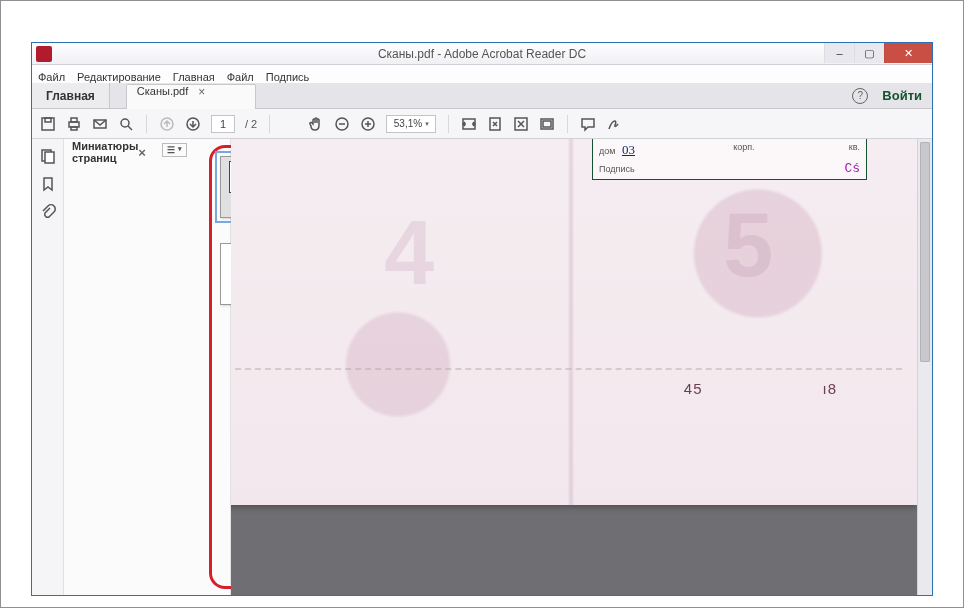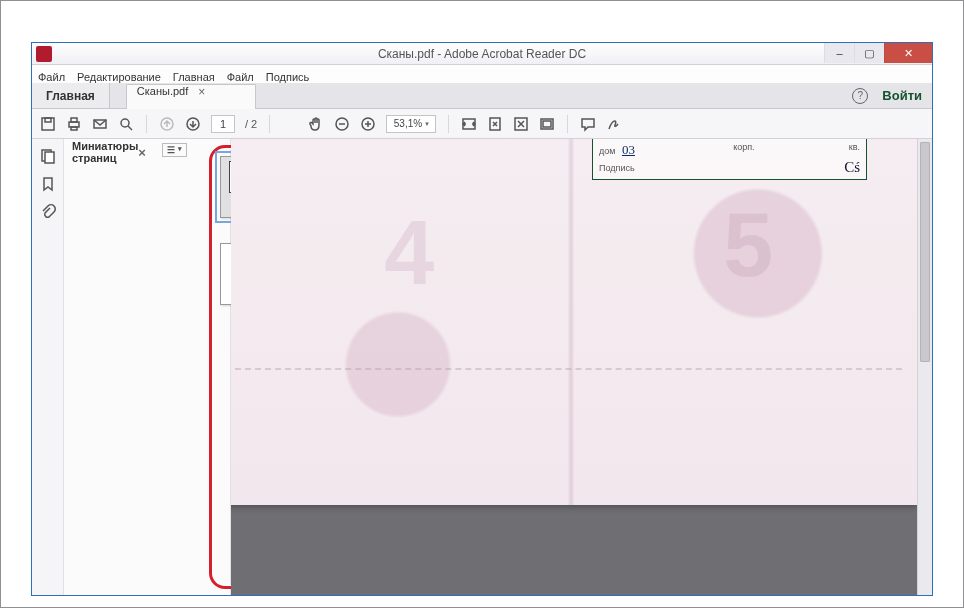--- a/index.html
+++ b/index.html
@@ -80,21 +80,21 @@
     linear-gradient(#f5edf1, #f2e7ec);
   }
   .watermark { position: absolute; font-size: 90px; font-weight: 700; color: rgba(170,120,150,0.18); }
   .wm4 { left: 23%; top: 18%; }
   .wm5 { left: 72%; top: 16%; }
 
   .stamp-box { position: absolute; top: 3px; right: 50px; width: 275px; height: 42px; background: rgba(255,255,255,0.6); border: 1px solid #14532d; }
   .stamp-row1 { position: absolute; top: 3px; left: 6px; right: 6px; display: flex; justify-content: space-between; font-size: 9px; color: #555; }
   .stamp-row1 .v03 { font-family: cursive; font-size: 13px; color: #0c2a6a; text-decoration: underline; margin: 0 4px; }
   .stamp-row2 { position: absolute; bottom: 3px; left: 6px; right: 6px; display: flex; justify-content: space-between; align-items: center; font-size: 9px; color: #555; }
-  .sig { font-family: Liberation Serif, serif; font-size: 15px; color: #0f172a; }
+  .sig { font-family: Liberation Mono, monospace; font-size: 13px; color: #a21caf; }
 
   .dash-line { position: absolute; left: 0; right: 15px; bottom: 135px; height: 0; border-top: 2px dashed #b09aa7; opacity: 0.4; }
 
   .nums { position: absolute; bottom: 108px; right: 80px; font-size: 15px; color: #6b3f54; display: flex; gap: 120px; letter-spacing: 1px; }
 
   
   .outer { position: absolute; inset: 0; border: 1px solid #8f8f94; pointer-events: none; }
 </style>
 </head>
 <body>
@@ -293,20 +293,24 @@
               <span>кв.</span>
             </div>
             <div class="stamp-row2">
               <span>Подпись</span>
               <span class="sig">Cś</span>
             </div>
           </div>
 
           <div class="dash-line"></div>
 
+          <div class="nums">
+            <span>45</span>
+            <span>ı8</span>
+          </div>
         </div>
       </div>
       <div class="scrollbar-v">
         <div class="sthumb"></div>
       </div>
     </div>
 
   </div>
 </div>
 

